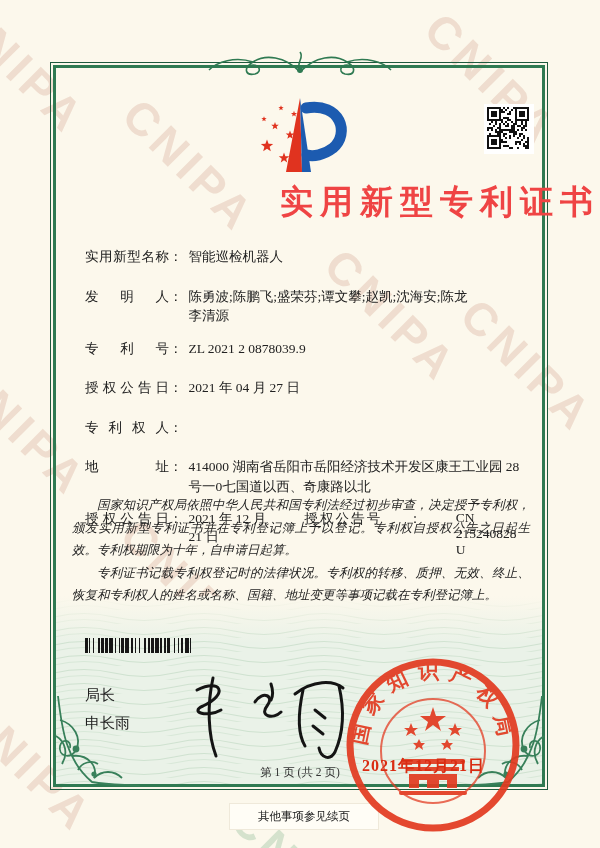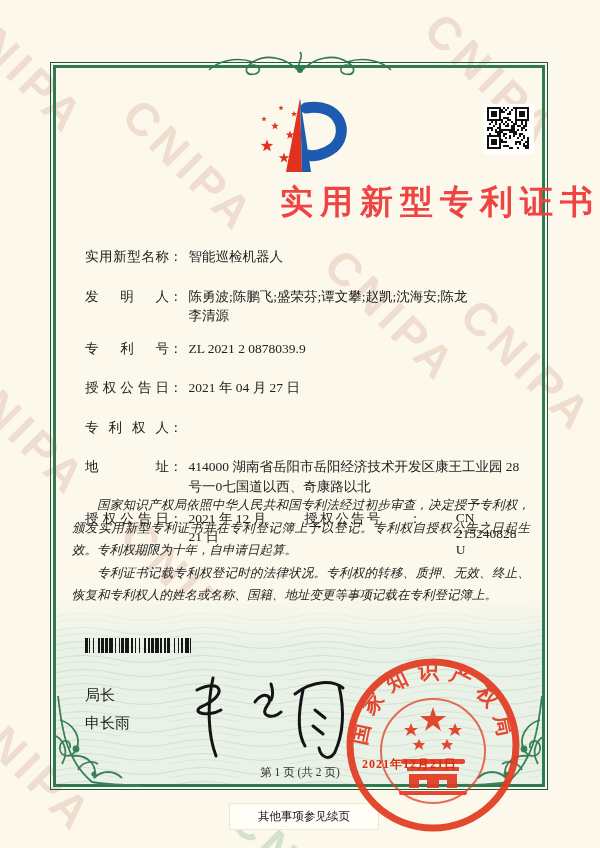--- a/index.html
+++ b/index.html
@@ -55,21 +55,21 @@
            display:flex;align-items:stretch;overflow:hidden;}
   .barcode i{display:block;}
 
   .director{position:absolute;left:85px;top:686px;font-size:15px;color:#1c1c1c;
             font-family:"Liberation Sans","DejaVu Sans",sans-serif;}
   .director div{margin-bottom:9px;}
   .signature{position:absolute;left:183px;top:660px;width:170px;height:110px;}
 
   .seal{position:absolute;left:343px;top:655px;width:180px;height:180px;z-index:4;}
   .seal-date{position:absolute;left:362px;top:756px;z-index:5;color:#d92c12;
-             font-size:12px;letter-spacing:1px;font-weight:bold;}
+             font-size:16px;letter-spacing:1px;font-weight:bold;}
 
   .page-num{position:absolute;left:180px;top:765px;width:240px;text-align:center;
             font-size:11.5px;color:#333;z-index:3;}
 
   .footer-note{position:absolute;left:229px;top:803px;width:148px;height:25px;z-index:3;
                background:#fffdf6;border:1px solid #efe9da;display:flex;
                align-items:center;justify-content:center;font-size:11.5px;color:#222;text-align:right;}
 
   .ornament{position:absolute;z-index:3;pointer-events:none;}
 </style>

